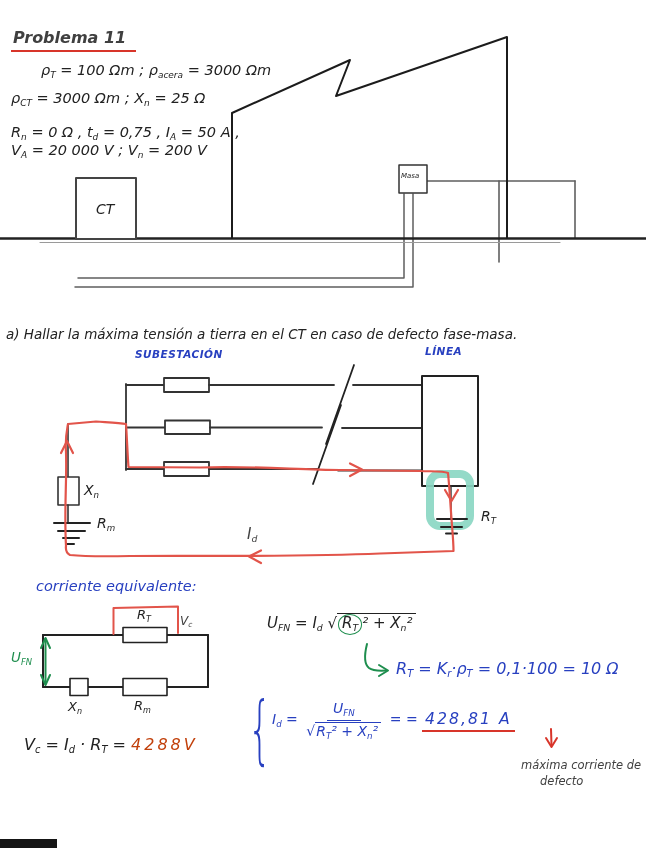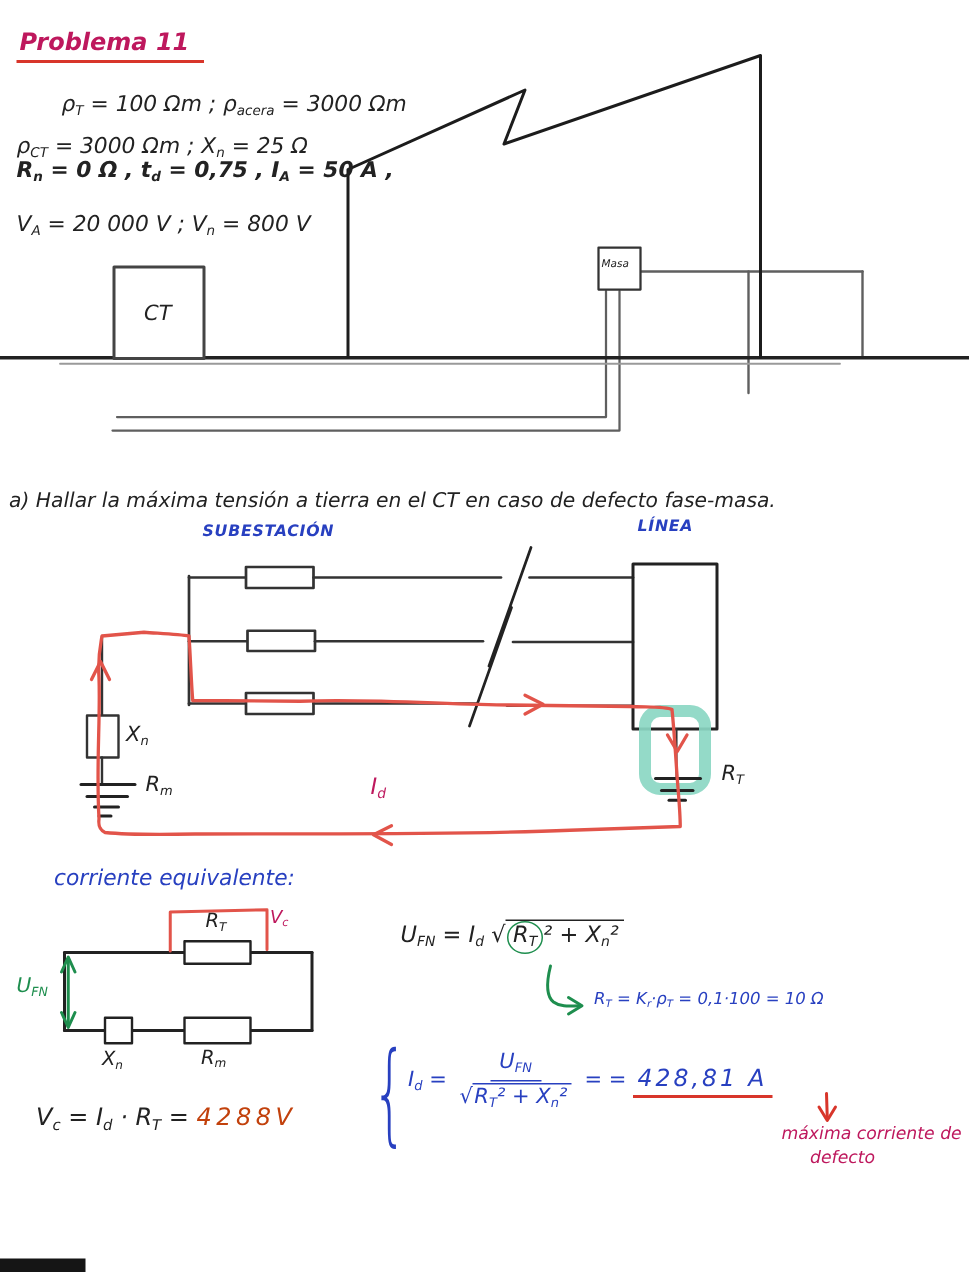--- a/index.html
+++ b/index.html
@@ -2,21 +2,21 @@
 <html><head>
 <meta charset="utf-8">
 <style>
   html,body{margin:0;padding:0;}
   body{
     width:646px;height:848px;position:relative;background:#ffffff;
     font-family:"DejaVu Sans",sans-serif;overflow:hidden;
   }
   svg.lineart{position:absolute;left:0;top:0;z-index:1;}
   .hw{position:absolute;white-space:nowrap;font-style:italic;color:#222222;z-index:2;line-height:1.15;}
-  .red{color:#be185d;}
+  .red{color:#404040;margin-top:10px;}
   .blue{color:#2840c0;}
   .green{color:#1e8e4e;}
   .caps{font-style:italic;font-weight:bold;letter-spacing:0.5px;}
   .title{font-weight:bold;border-bottom:2.5px solid #d8352a;padding:0 10px 3px 2px;}
   .sub{font-size:0.62em;vertical-align:-0.32em;letter-spacing:0;}
   .ovl{border-top:1.5px solid currentColor;padding:0 3px 0 1px;}
   .circle{border:1.6px solid #1e8e4e;border-radius:50%;padding:0 3px;display:inline-block;}
   .frac{display:inline-flex;flex-direction:column;align-items:center;vertical-align:middle;margin:0 4px;text-align:center;}
   .frac .num{border-bottom:1.5px solid currentColor;padding:0 6px 2px;}
   .frac .den{padding-top:2px;}
@@ -151,22 +151,22 @@
       <line x1="551" y1="729" x2="551.5" y2="745"></line>
       <path d="M546,738 L551.5,747 L557,738"></path>
     </g>
   </g>
 </svg>
 
 <div class="hw red title" style="left:11px;top:19px;font-size:16px;">Problema 11</div>
 
 <div class="hw" style="left:11px;top:62px;font-size:14.5px;margin-left:30px;"><span>ρ</span><span class="sub">T</span><span> = 100 Ωm  ;  ρ</span><span class="sub">acera</span><span> = 3000 Ωm</span></div>
 <div class="hw" style="left:11px;top:90px;font-size:14.5px;"><span>ρ</span><span class="sub">CT</span><span> = 3000 Ωm  ;  X</span><span class="sub">n</span><span> = 25 Ω</span></div>
-<div class="hw" style="left:11px;top:106px;font-size:14.5px;font-weight:bold;"><span>R</span><span class="sub">n</span><span> = 0 Ω ,  t</span><span class="sub">d</span><span> = 0,75 ,  I</span><span class="sub">A</span><span> = 50 A ,</span></div>
-<div class="hw" style="left:11px;top:142px;font-size:14.5px;"><span>V</span><span class="sub">A</span><span> = 20 000 V  ;  V</span><span class="sub">n</span><span> = 800 V</span></div>
+<div class="hw" style="left:11px;top:124px;font-size:14.5px;"><span>R</span><span class="sub">n</span><span> = 0 Ω ,  t</span><span class="sub">d</span><span> = 0,75 ,  I</span><span class="sub">A</span><span> = 50 A ,</span></div>
+<div class="hw" style="left:11px;top:142px;font-size:14.5px;"><span>V</span><span class="sub">A</span><span> = 20 000 V  ;  V</span><span class="sub">n</span><span> = 200 V</span></div>
 
 <div class="hw" style="left:96px;top:201px;font-size:14px;">CT</div>
 <div class="hw" style="left:401px;top:172px;font-size:7px;">Masa</div>
 
 <div class="hw" style="left:6px;top:327px;font-size:13.5px;">a) Hallar la máxima tensión a tierra en el CT en caso de defecto fase-masa.</div>
 
 <div class="hw blue caps" style="left:135px;top:348px;font-size:10.5px;">SUBESTACIÓN</div>
 <div class="hw blue caps" style="left:425px;top:345px;font-size:10.5px;">LÍNEA</div>
 
 <div class="hw" style="left:84px;top:482px;font-size:14px;"><span>X</span><span class="sub">n</span></div>
@@ -177,21 +177,21 @@
 <div class="hw blue" style="left:36px;top:578px;font-size:14.5px;">corriente equivalente:</div>
 <div class="hw" style="left:137px;top:608px;font-size:13px;"><span>R</span><span class="sub">T</span></div>
 <div class="hw red" style="left:180px;top:605px;font-size:12px;"><span>V</span><span class="sub">c</span></div>
 <div class="hw green" style="left:11px;top:650px;font-size:13.5px;"><span>U</span><span class="sub">FN</span></div>
 <div class="hw" style="left:68px;top:700px;font-size:13px;"><span>X</span><span class="sub">n</span></div>
 <div class="hw" style="left:134px;top:699px;font-size:13px;"><span>R</span><span class="sub">m</span></div>
 
 <div class="hw" style="left:24px;top:736px;font-size:16px;"><span>V</span><span class="sub">c</span><span> = I</span><span class="sub">d</span><span> · R</span><span class="sub">T</span><span>  =  </span><span class="blue-sp">4288V</span></div>
 
 <div class="hw" style="left:267px;top:614px;font-size:15px;"><span>U</span><span class="sub">FN</span><span> = I</span><span class="sub">d</span><span>  </span><span>√</span><span class="ovl"><span class="circle"><span>R</span><span class="sub">T</span></span><span>² + X</span><span class="sub">n</span><span>²</span></span></div>
-<div class="hw blue" style="left:396px;top:660px;font-size:11px;"><span>R</span><span class="sub">T</span><span> = K</span><span class="sub">r</span><span>·ρ</span><span class="sub">T</span><span>  =  0,1·100 = 10 Ω</span></div>
+<div class="hw blue" style="left:396px;top:660px;font-size:16px;"><span>R</span><span class="sub">T</span><span> = K</span><span class="sub">r</span><span>·ρ</span><span class="sub">T</span><span>  =  0,1·100 = 10 Ω</span></div>
 
 <div class="hw blue brace" style="left:248px;top:694px;font-size:74px;">{</div>
 <div class="hw blue" style="left:272px;top:700px;font-size:14px;"><span>I</span><span class="sub">d</span><span> = </span><span class="frac">
       <span class="num"><span>U</span><span class="sub">FN</span></span>
       <span class="den"><span>√</span><span class="ovl"><span>R</span><span class="sub">T</span><span>² + X</span><span class="sub">n</span><span>²</span></span></span>
     </span><span> = </span><span> = </span><span class="ul-red">428,81 A</span></div>
 
 <div class="hw red" style="left:521px;top:749px;font-size:11.5px;">máxima corriente de</div>
 <div class="hw red" style="left:540px;top:765px;font-size:11.5px;">defecto</div>
 

